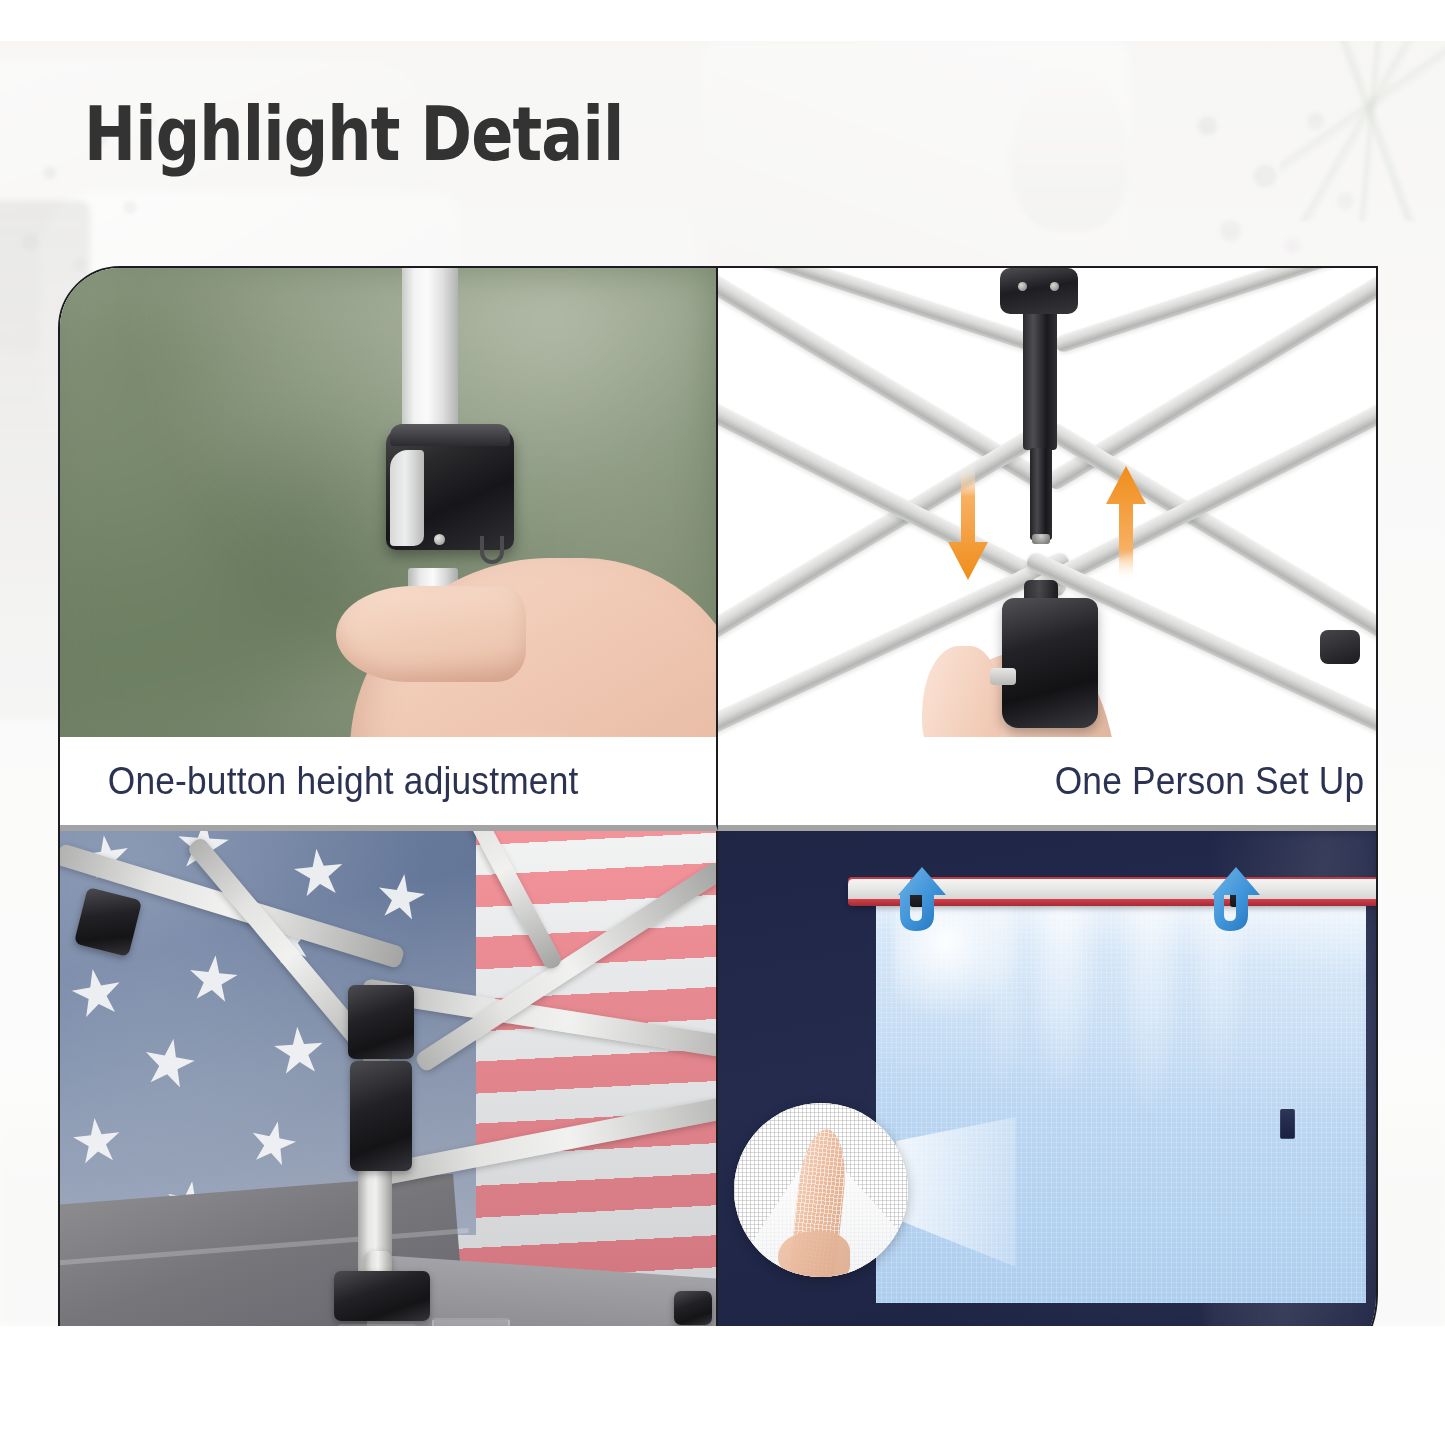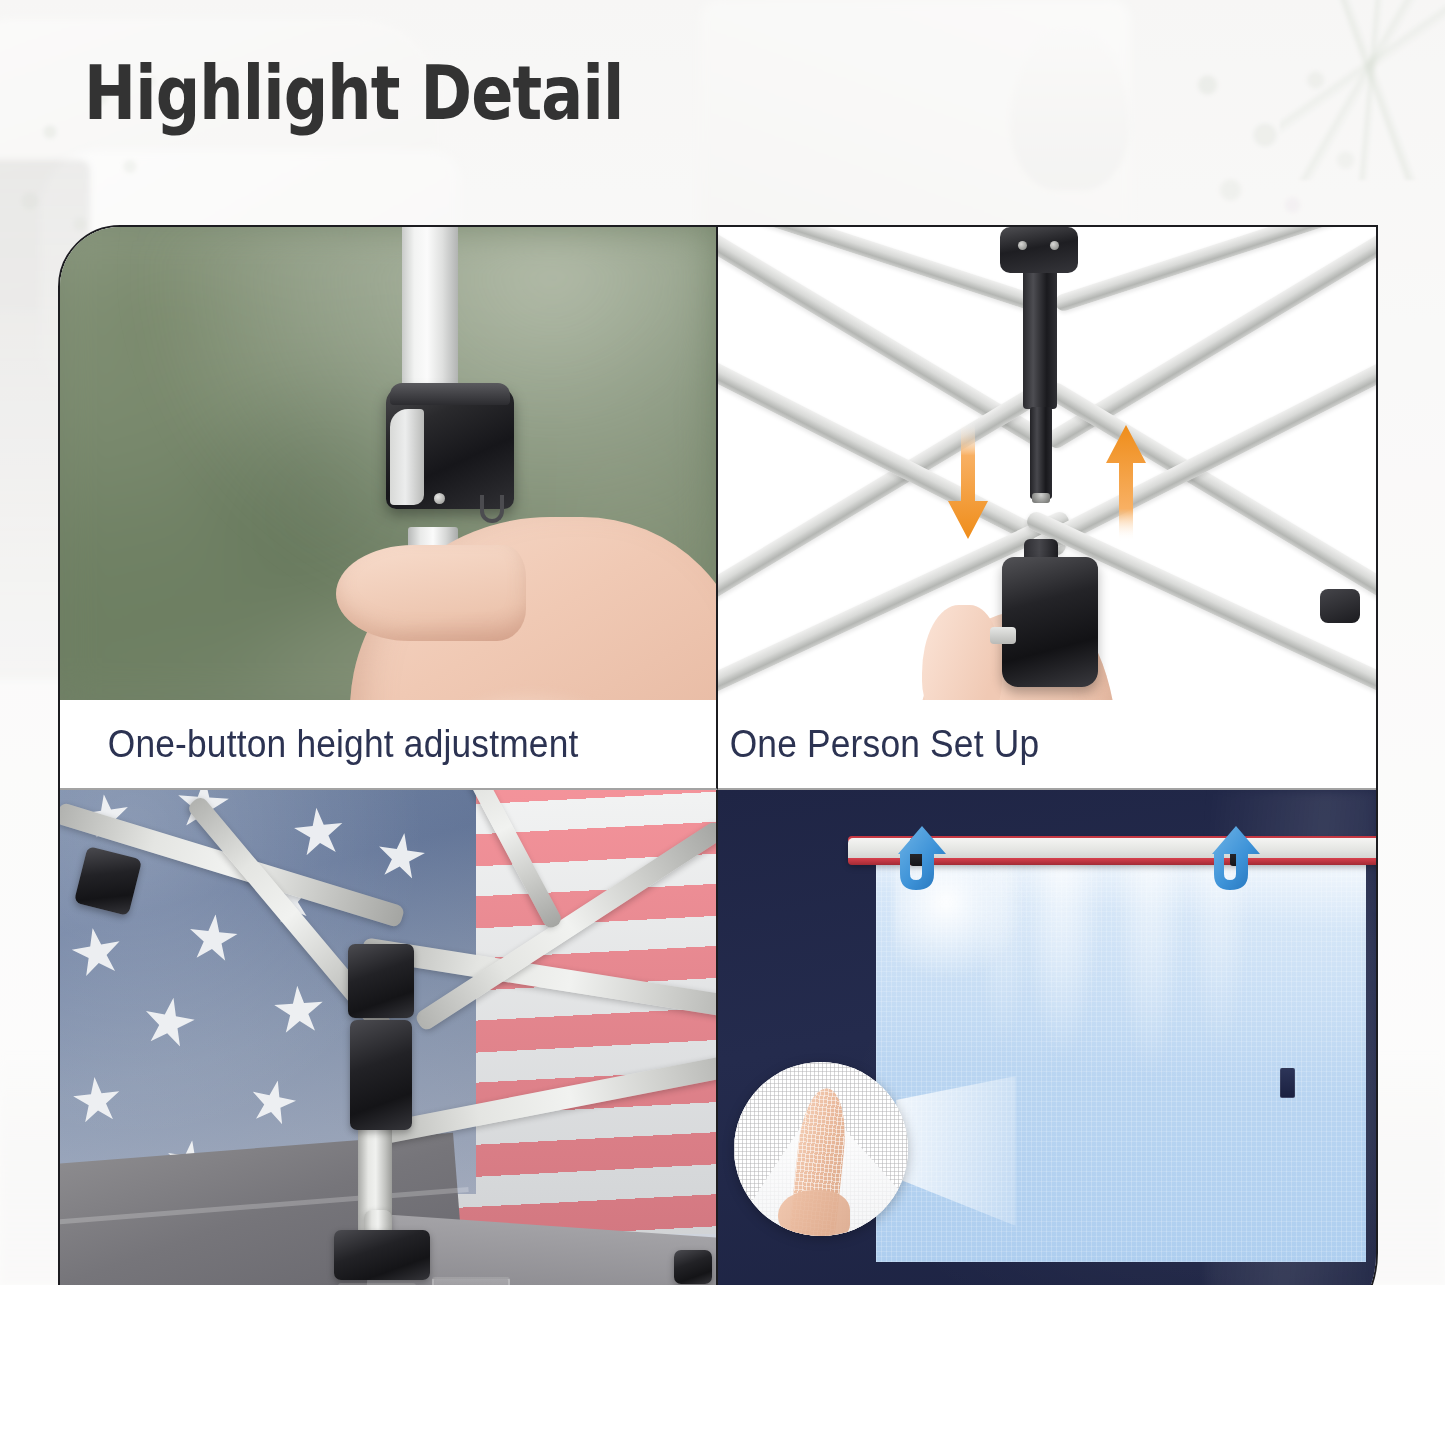--- a/index.html
+++ b/index.html
@@ -11,20 +11,21 @@
     font-family: "Liberation Sans", sans-serif;
   }
 
   
   #page {
     position: relative;
     width: 1445px;
     height: 1285px;
     background: #14b8a6;
     overflow: hidden;
+    margin-top: 41px;
   }
   .bg-layer { position: absolute; inset: 0; overflow: hidden; }
 
   
   .bg-wall {
     position: absolute; left: 0; top: 0; width: 100%; height: 100%;
     background:
       linear-gradient(180deg, #f1f0ee 0%, #f7f6f4 30%, #fbfaf9 60%, #fdfdfc 100%);
   }
   .bg-chair-l {
@@ -137,40 +138,40 @@
     gap: 0;
   }
   .cell {
     position: relative;
     display: flex;
     flex-direction: column;
     background: #fff;
     overflow: hidden;
   }
   .cell.b-r { border-right: 2px solid #1c1c20; }
-  .cell.b-b { border-bottom: 2px solid #a3a3a3; }
+  .cell.b-b { border-bottom: 6px solid #a3a3a3; }
 
   .photo {
     position: relative;
     flex: 1 1 auto;
     overflow: hidden;
   }
   .caption {
     flex: 0 0 88px;
     display: flex;
     align-items: center;
     background: #ffffff;
     color: #2c3352;
     font-size: 38px;
     letter-spacing: .2px;
     white-space: nowrap;
   }
   .caption span { display: block; transform: scaleX(.93); }
   .cap-left  { justify-content: flex-start; padding-left: 30px; }
-  .cap-center{ justify-content: flex-start; }
+  .cap-center{ justify-content: flex-end; }
   .cap-indent{ justify-content: flex-start; padding-left: 78px; }
 
   
   .p1 { background: #6f7d66; }
   .p1-bg {
     position: absolute; inset: -20px;
     background:
       radial-gradient(ellipse 220px 180px at 18% 22%, rgba(120,136,106,.85), transparent 70%),
       radial-gradient(ellipse 240px 200px at 70% 15%, rgba(132,146,118,.80), transparent 70%),
       radial-gradient(ellipse 200px 190px at 40% 55%, rgba(98,116,88,.85), transparent 70%),

